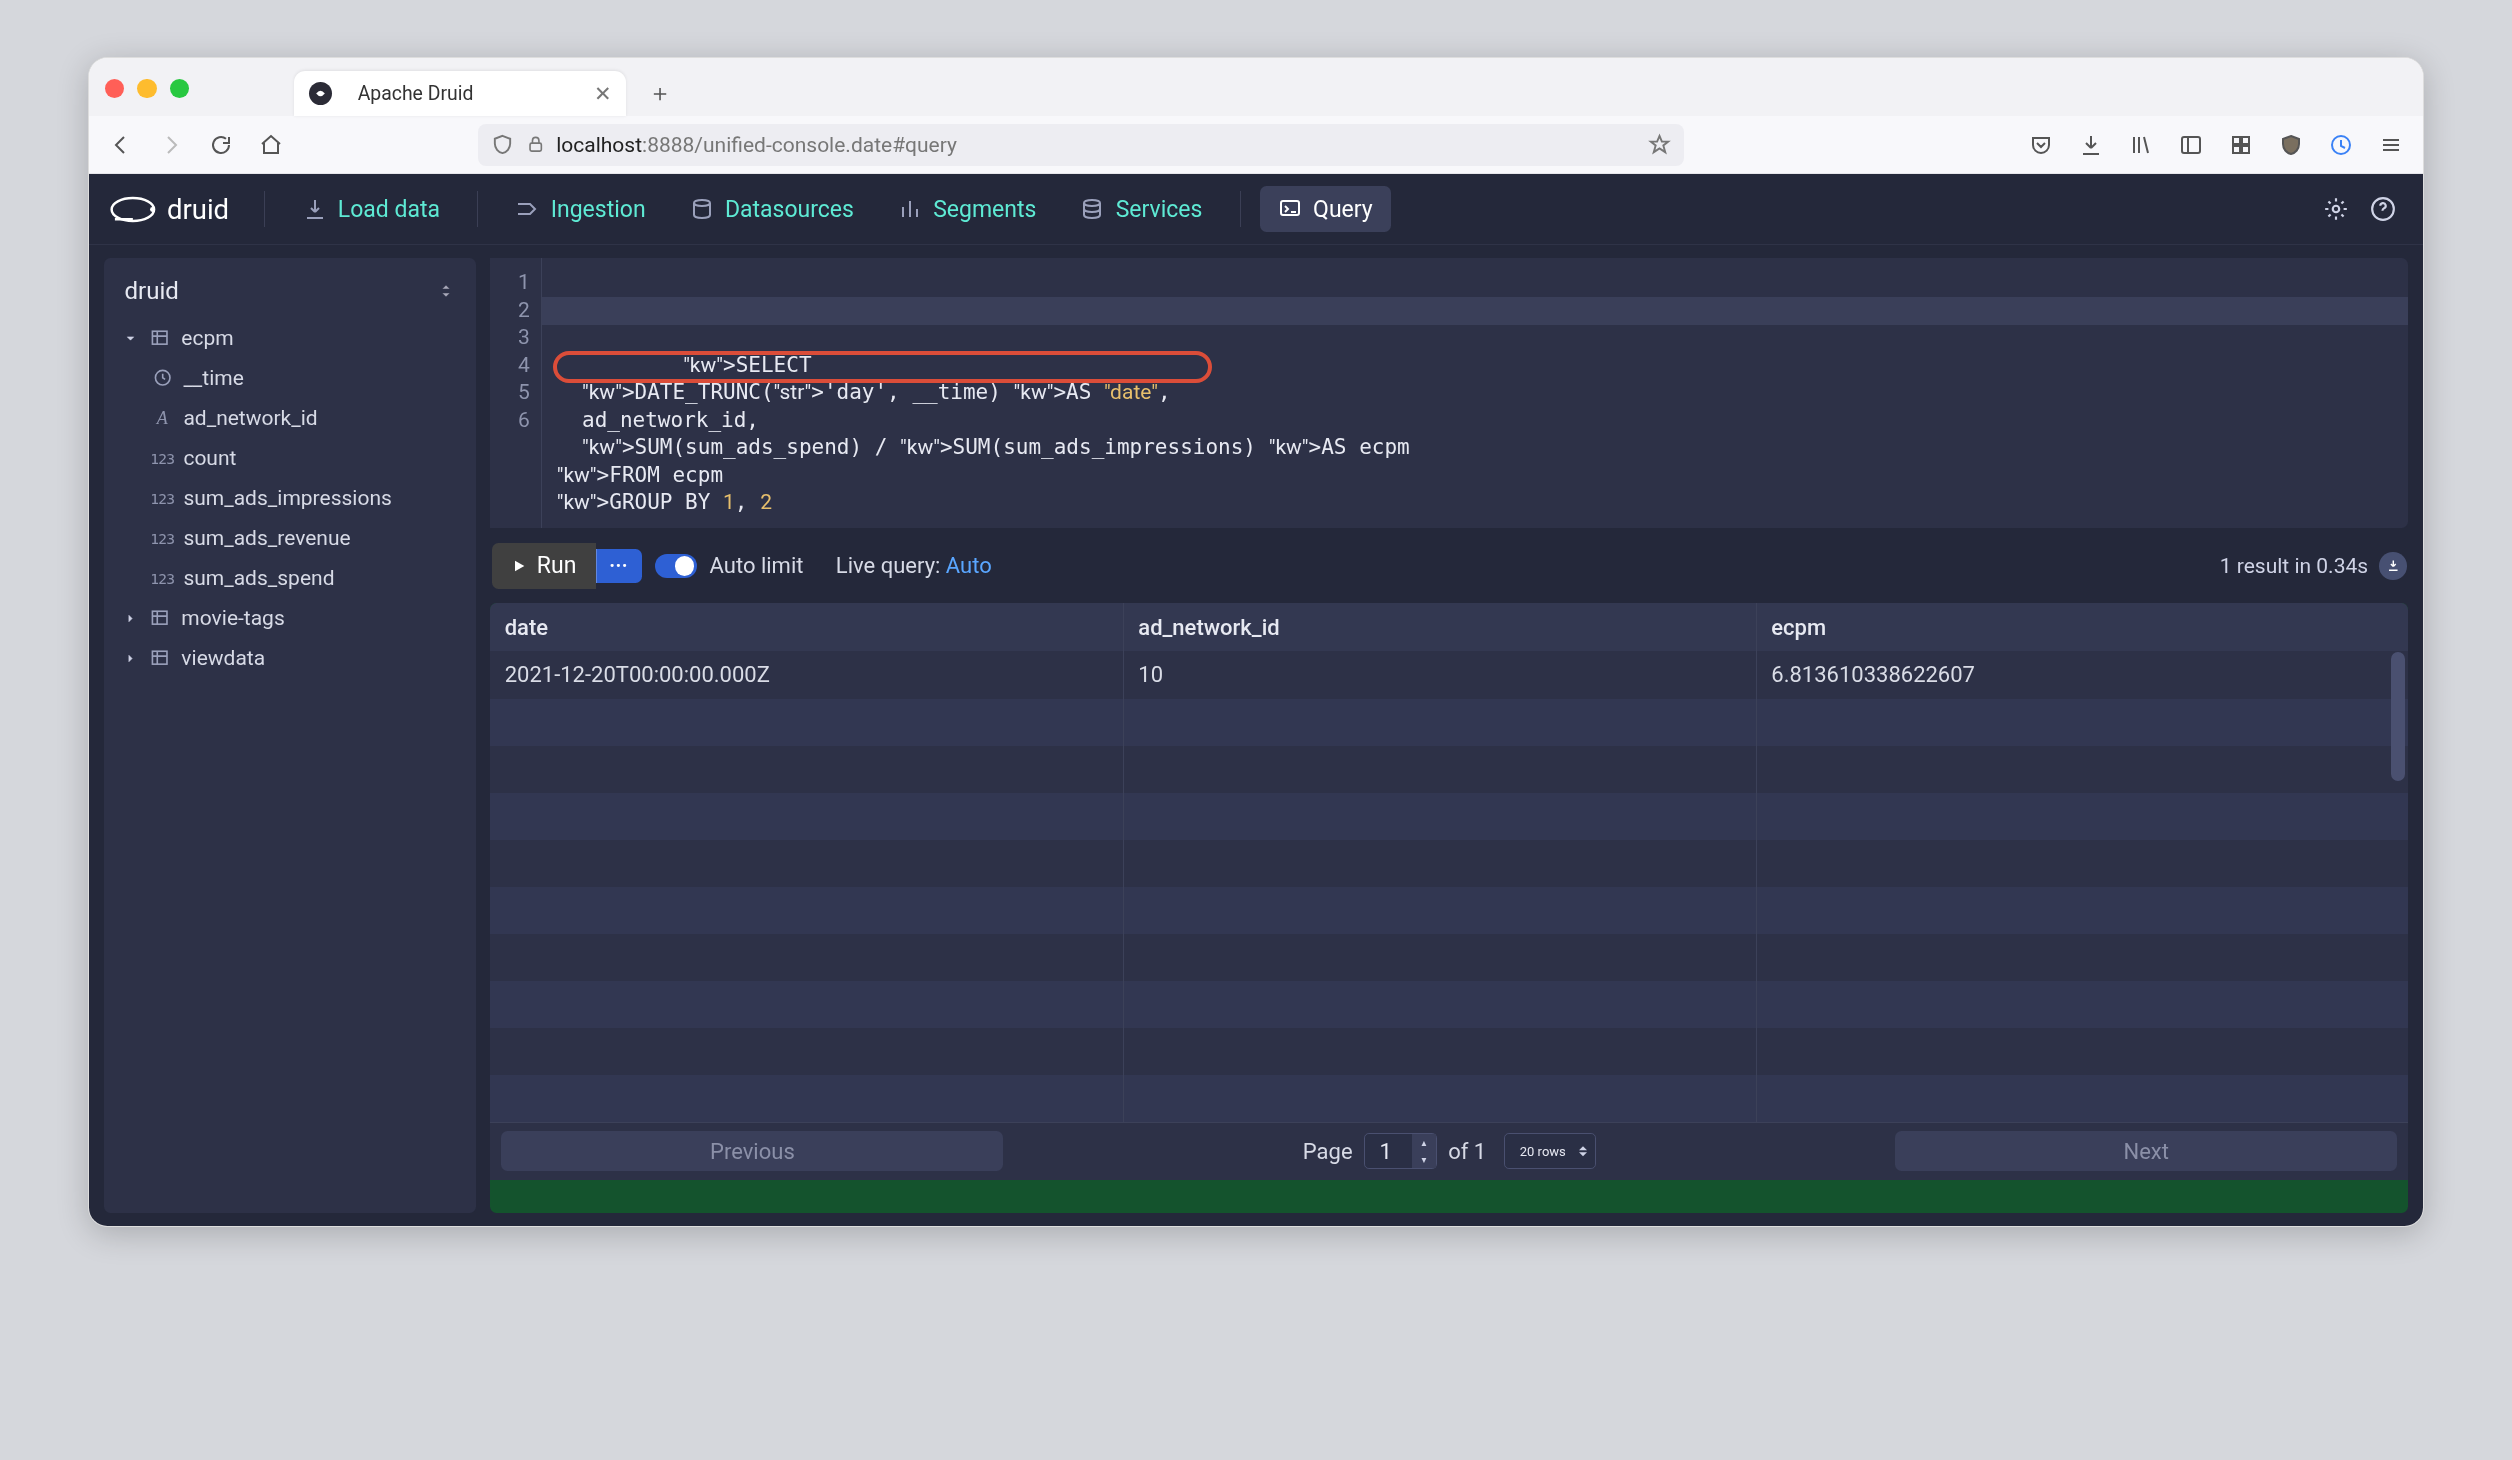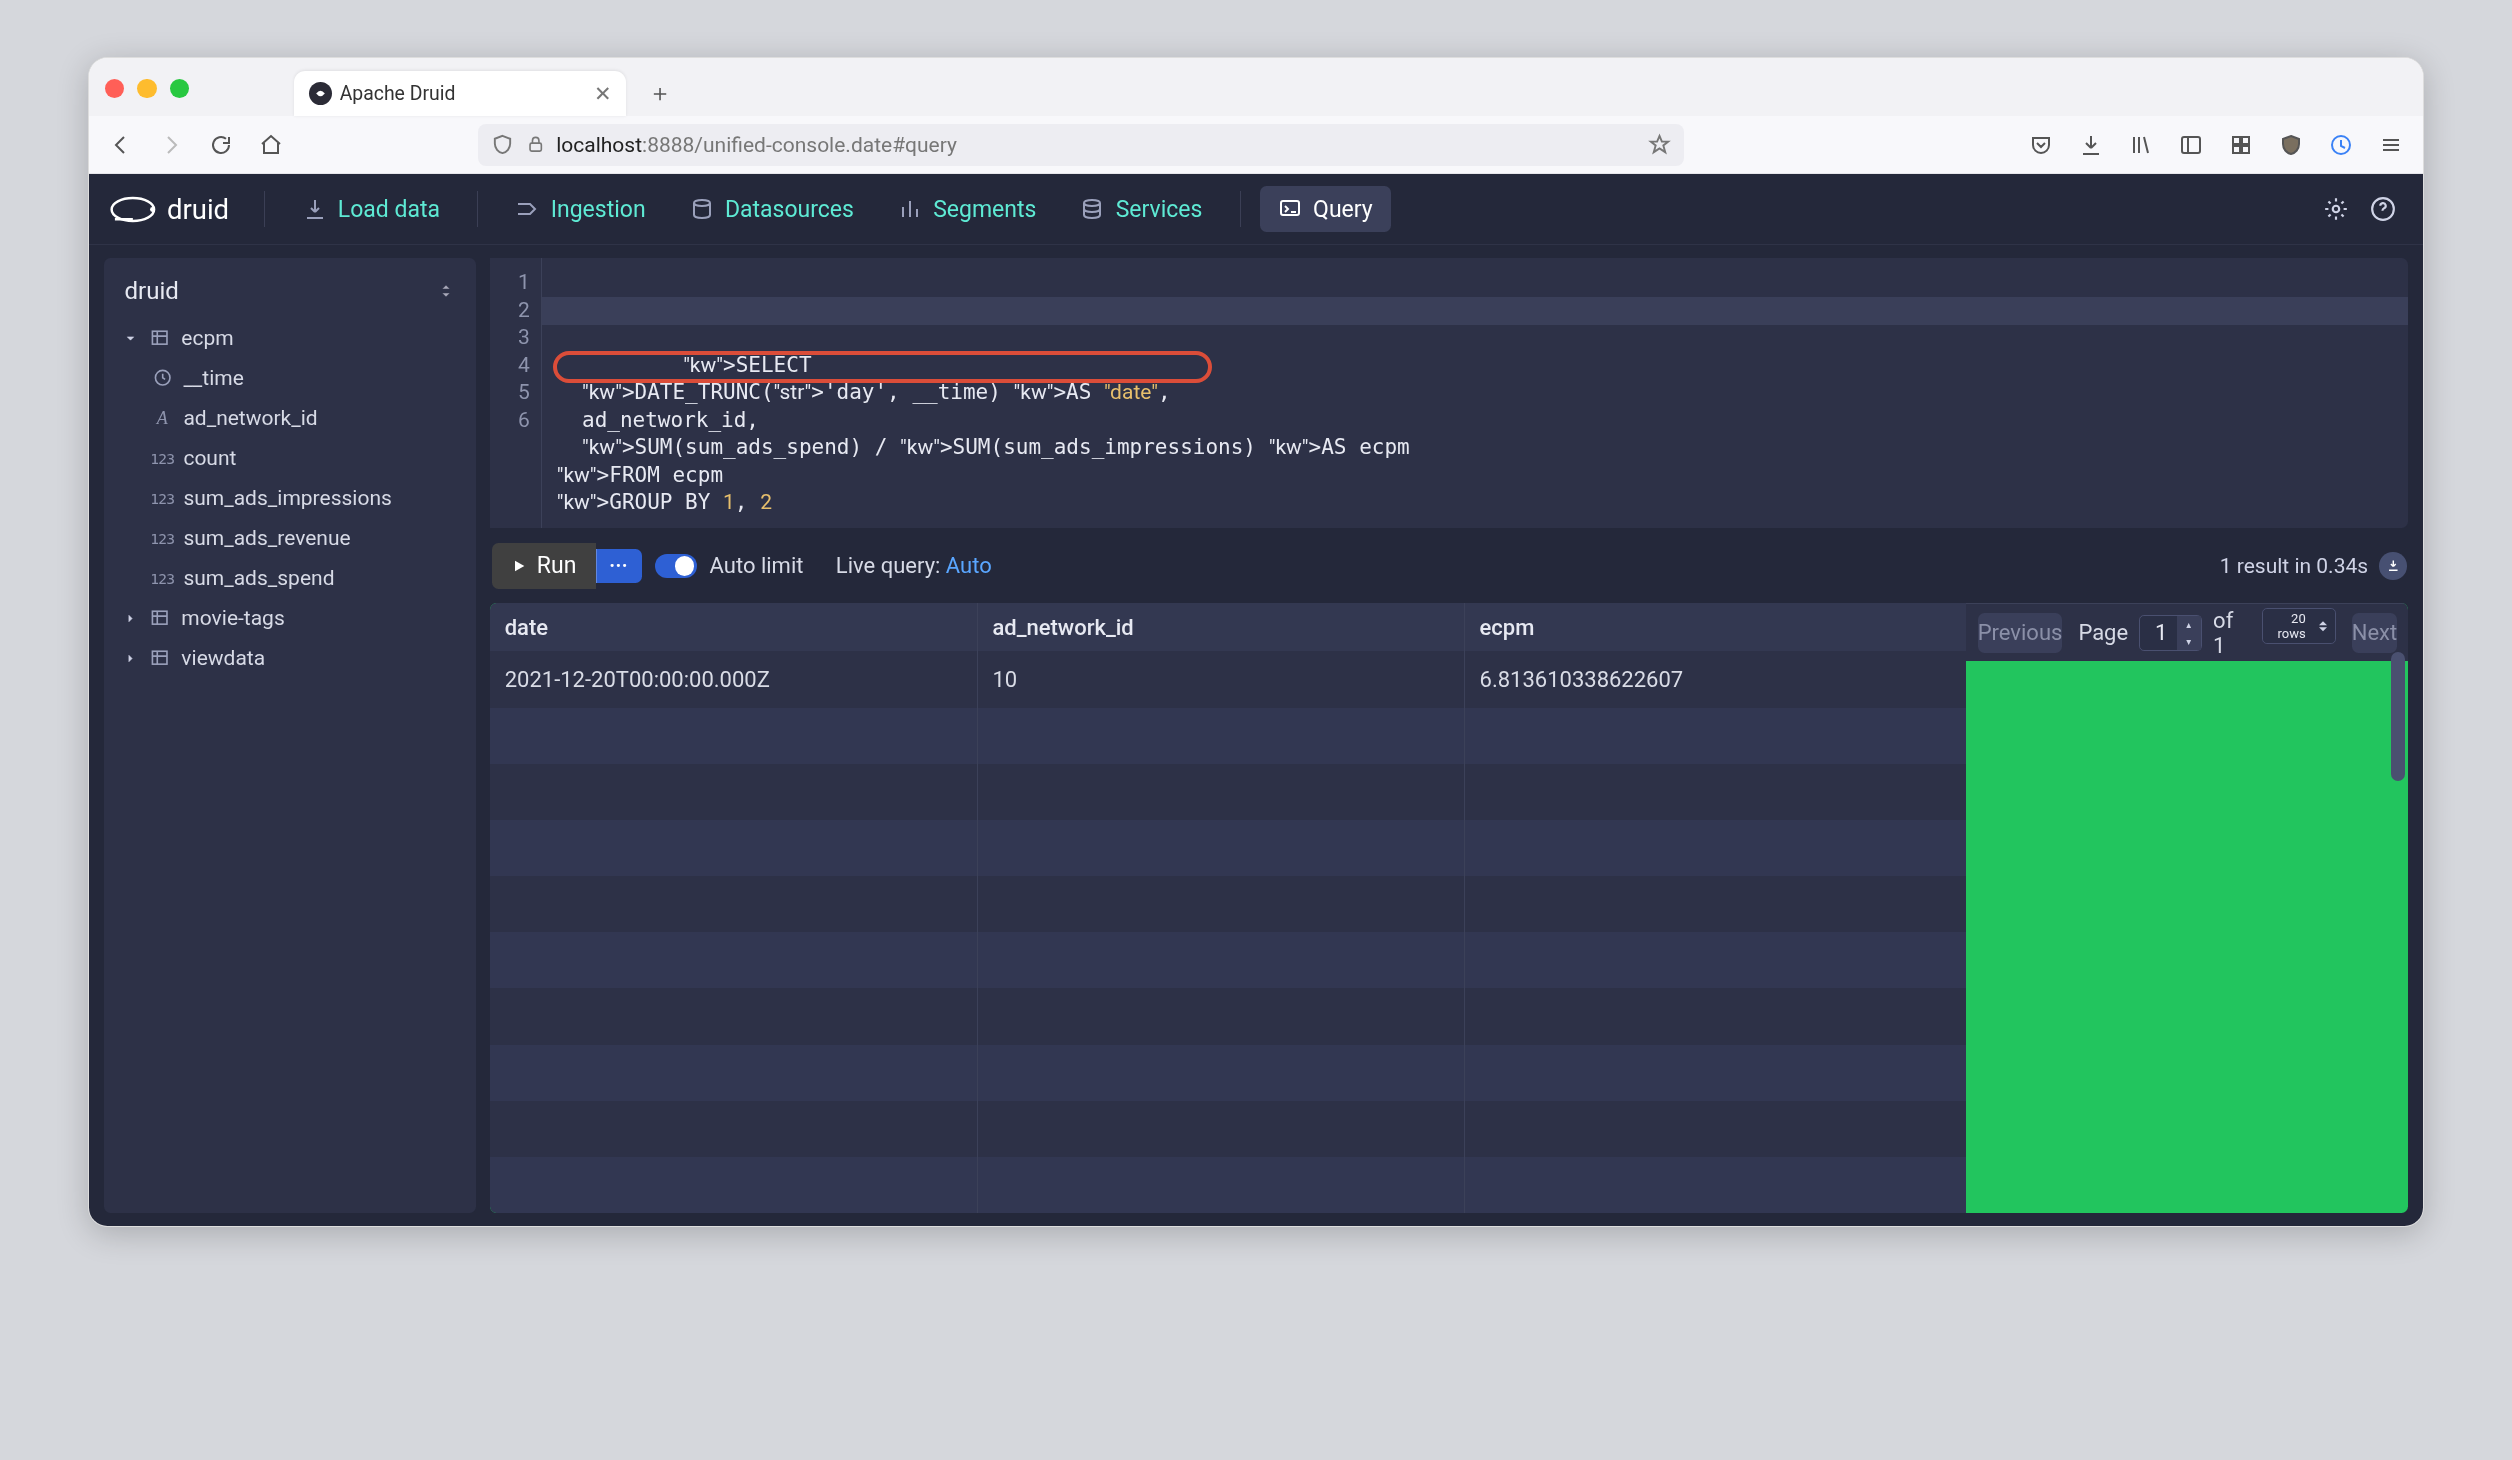--- a/index.html
+++ b/index.html
@@ -4,21 +4,21 @@
 <style>
   * { box-sizing: border-box; margin: 0; padding: 0; font-family: -apple-system, BlinkMacSystemFont, "Segoe UI", Roboto, Helvetica, Arial, sans-serif; }
   body { background: #d5d7dc; display: flex; align-items: flex-start; justify-content: center; width:2512px; height:1460px; }
 
   
   .window { width: 93%; margin-top: 57px; background: #f7f7fa; border-radius: 19.4px; box-shadow: 0 6.5px 32px rgba(0,0,0,0.2); overflow: hidden; border:0.8px solid #ddd;}
   .titlebar { height: 58px; background: #f2f2f5; display:flex; align-items:flex-end; padding: 0 16px; }
   .traffic { display:flex; gap:13px; align-items:center; margin-bottom:18px; margin-right:105px;}
   .dot { width:19.4px; height:19.4px; border-radius:50%; }
   .dot.red{background:#ff5f57;} .dot.yellow{background:#febc2e;} .dot.green{background:#28c840;}
-  .tab { height:45px; width:332px; background:#fff; border-radius:11.3px 11.3px 0 0; display:flex; align-items:center; padding:0 14.6px; gap:8px; box-shadow:0 -0.8px 3.2px rgba(0,0,0,0.08);}
+  .tab { height:45px; width:332px; background:#fff; border-radius:11.3px 11.3px 0 0; display:flex; align-items:center; padding:0 14.6px; gap:26px; box-shadow:0 -0.8px 3.2px rgba(0,0,0,0.08);}
   .tab .fav{width:23px;height:23px;border-radius:50%;background:#2b2b36;display:flex;align-items:center;justify-content:center;}
   .tab .fav svg{width:13px;height:13px;}
   .tab .title{font-size:19.4px;color:#333;flex:1;}
   .tab .close{color:#777;font-size:21px;}
   .newtab{width:36px;height:36px;display:flex;align-items:center;justify-content:center;color:#555;font-size:24px;margin-left:16px;margin-bottom:4.9px;}
 
   .toolbar { height:58px; background:#f8f8fb; display:flex; align-items:center; padding:0 11.3px; gap:8px; border-bottom:0.8px solid #e6e6ea;}
   .tbtn{width:42px;height:42px;display:flex;align-items:center;justify-content:center;color:#555;border-radius:8px;}
   .tbtn svg{width:24px;height:24px;stroke:#555;fill:none;stroke-width:2;}
   .tbtn.dis svg{stroke:#bbb;}
@@ -75,21 +75,21 @@
   .switch{width:42px;height:24px;background:#2e60d4;border-radius:12px;position:relative;}
   .switch::after{content:'';position:absolute;right:2.4px;top:2.4px;width:19.4px;height:19.4px;border-radius:50%;background:#fff;}
   .limittxt{font-size:22px;color:#d7dae6;}
   .livelbl{font-size:22px;color:#d7dae6;margin-left:19.4px;}
   .liveval{color:#5aa6ff;}
   .runbar .grow{flex:1;}
   .resinfo{font-size:21px;color:#cfd3e6;display:flex;align-items:center;gap:11.3px;margin-left:29px;}
   .resinfo .dl{width:27.5px;height:27.5px;border-radius:50%;background:#475072;display:flex;align-items:center;justify-content:center;}
   .resinfo .dl svg{width:14.6px;height:14.6px;stroke:#fff;fill:none;stroke-width:2.4;}
 
-  .results{flex:1;background:#22c55e;border-radius:6.5px;display:flex;flex-direction:row;overflow:hidden;position:relative;}
+  .results{flex:1;background:#14532d;border-radius:6.5px;display:flex;flex-direction:column;overflow:hidden;position:relative;}
   .tbl{width:100%;border-collapse:collapse;font-size:22px;}
   .tbl th{background:#333851;color:#e7e9f2;text-align:left;font-weight:500;padding:11.3px 14.6px;border-right:0.8px solid #3c4159;}
   .tbl td{padding:11.3px 14.6px;border-right:0.8px solid #3c4159;border-bottom:0; height:47px;}
   .tbl tbody tr:nth-child(odd){background:#2d3147;}
   .tbl tbody tr:nth-child(even){background:#323752;}
   .tbl th:last-child,.tbl td:last-child{border-right:none;}
   .scrollbar{position:absolute;right:3.2px;top:49px;width:14.6px;height:129px;background:#4a5070;border-radius:7.3px;}
 
   .pager{height:58px;background:#2d3147;border-top:0.8px solid #3c4159;display:flex;align-items:center;padding:0 11.3px;gap:16px;}
   .pgrbtn{flex:1;max-width:502px;height:40px;background:#3a3f5a;border-radius:6.5px;display:flex;align-items:center;justify-content:center;color:#8b90a8;font-size:22px;}

